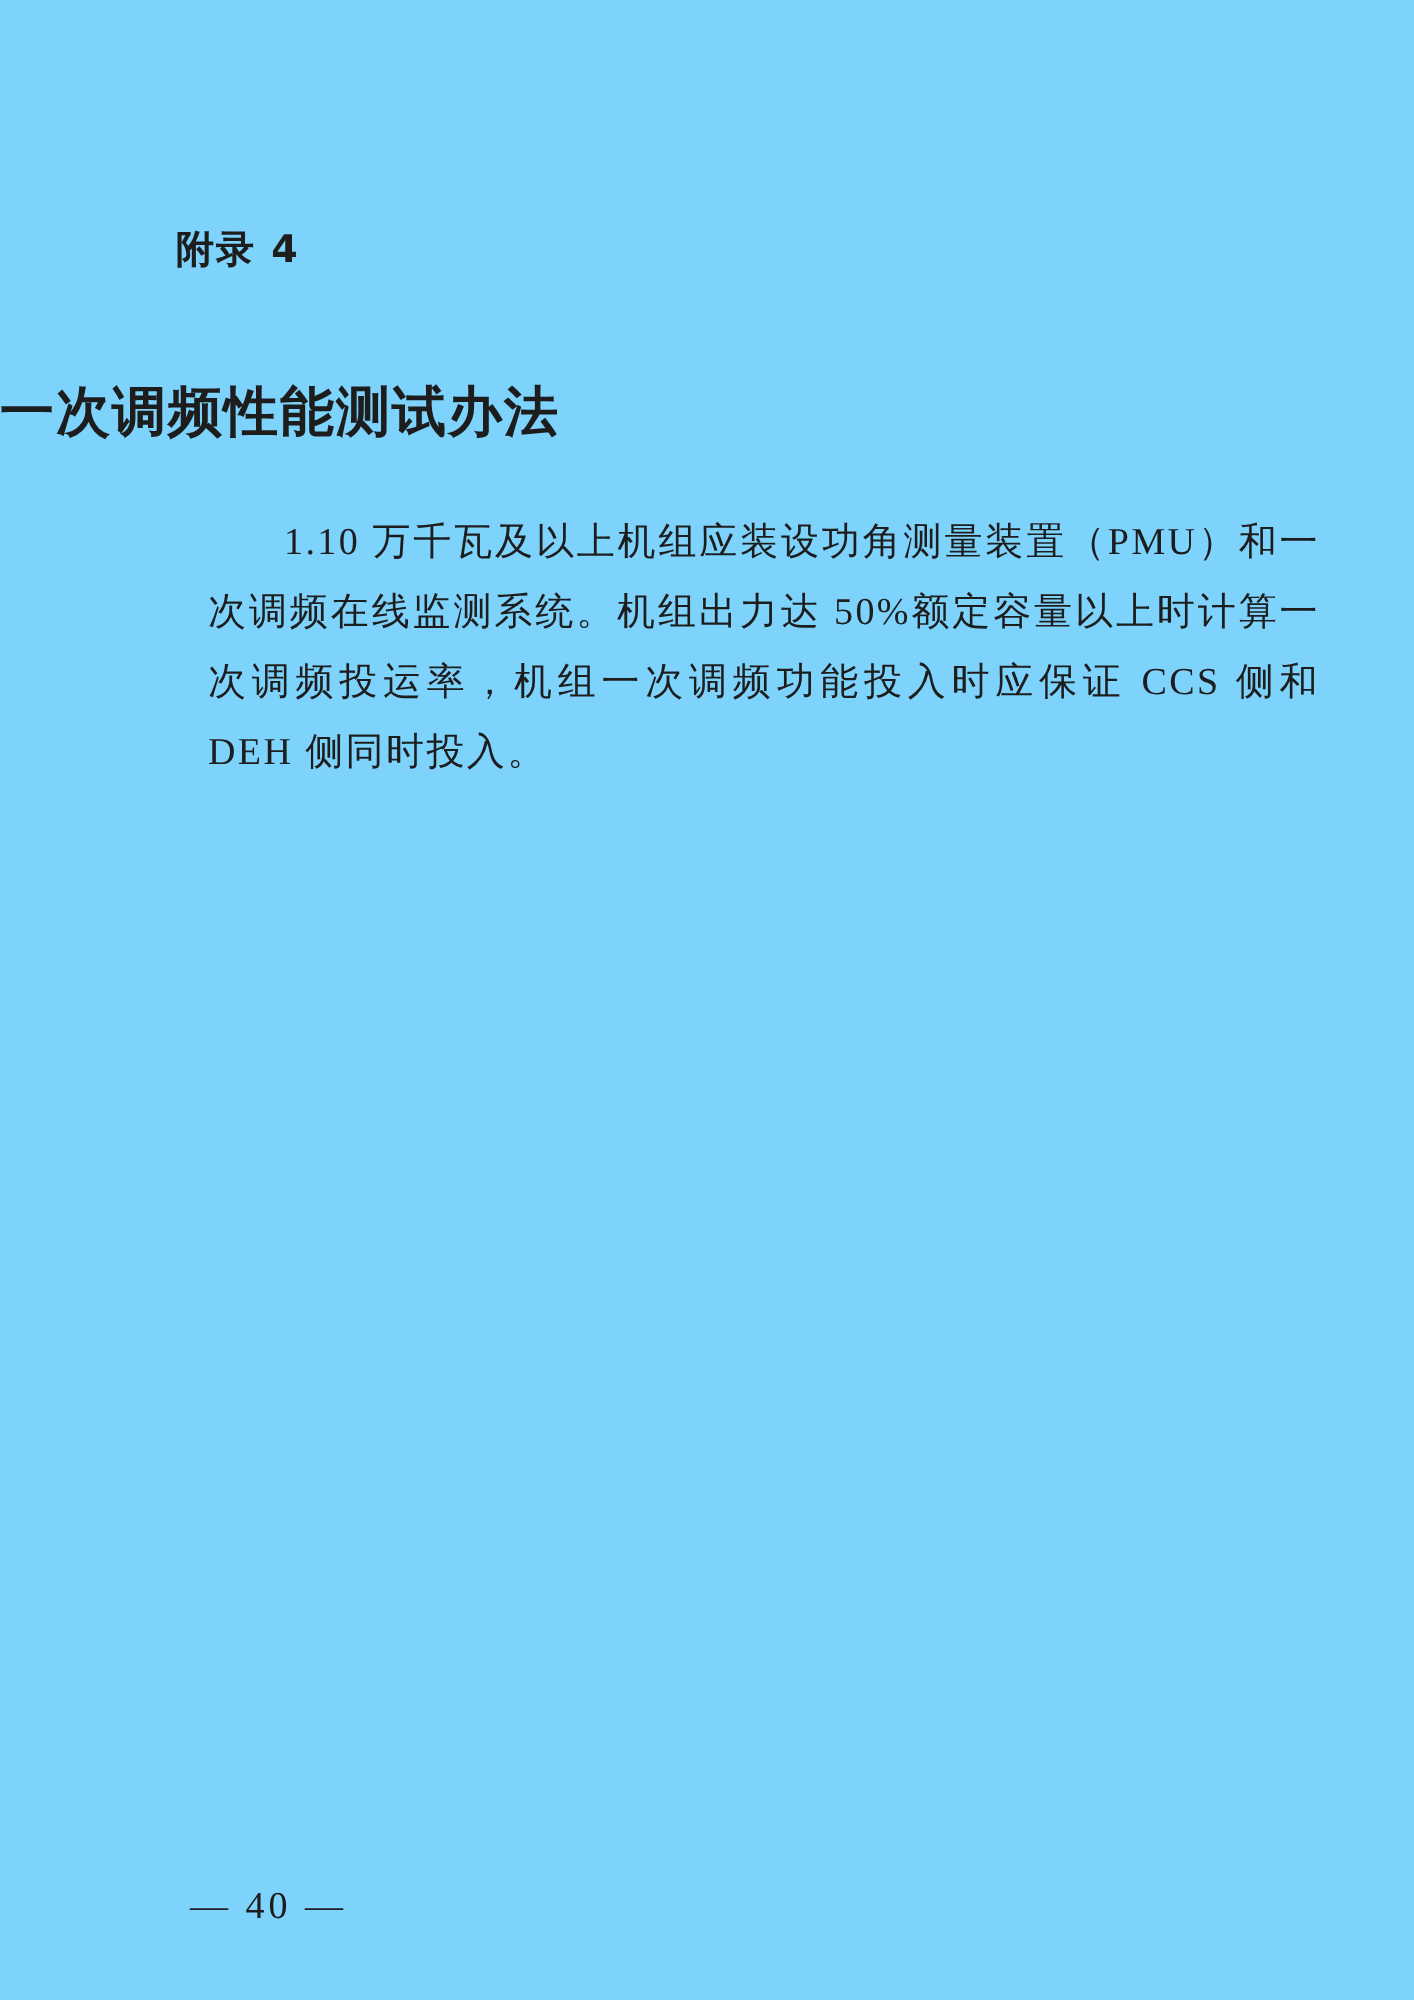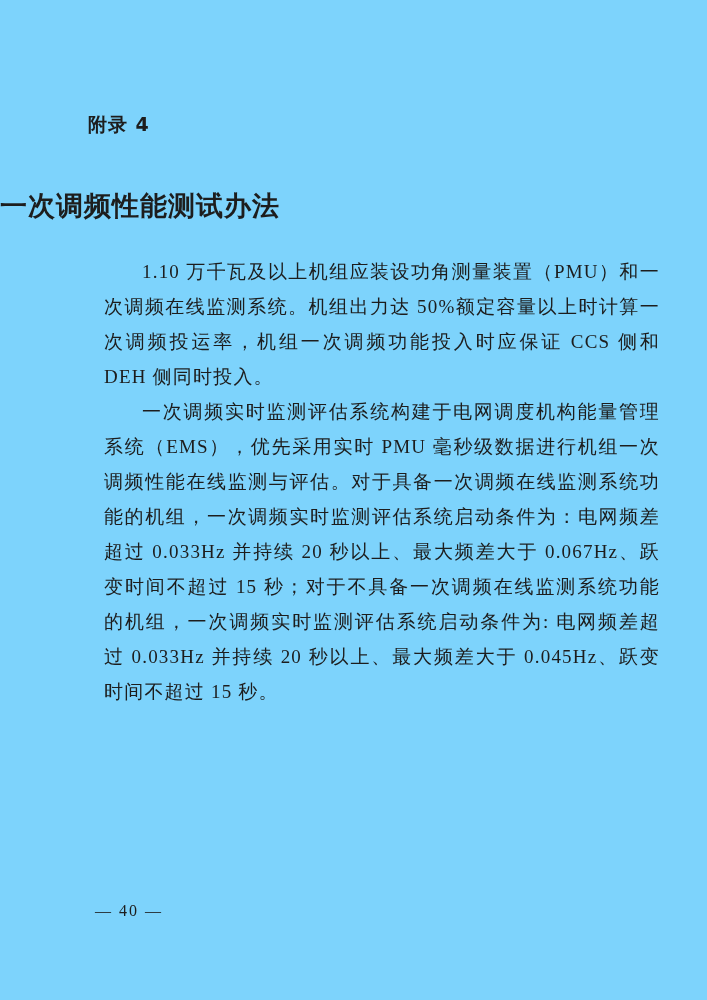--- a/index.html
+++ b/index.html
@@ -51,35 +51,34 @@
     margin-left: 43px;
   }
   .body-text p {
     margin: 0;
     padding: 0;
     text-indent: 2em;
   }
   .page-number {
     position: absolute;
     left: 95px;
-    top: 902px;
-    font-size: 16px;
+    top: 943px;
+    font-size: 19px;
     letter-spacing: 2px;
     white-space: nowrap;
   }
 </style>
 </head>
 <body>
 
 <div class="page">
 
   <div class="appendix-label">附录 4</div>
 
   <div class="doc-title">一次调频性能测试办法</div>
 
   <div class="body-text">
     <p>1.10 万千瓦及以上机组应装设功角测量装置（PMU）和一次调频在线监测系统。机组出力达 50%额定容量以上时计算一次调频投运率，机组一次调频功能投入时应保证 CCS 侧和 DEH 侧同时投入。</p>
-    <p>一次调频实时监测评估系统构建于电网调度机构能量管理系统（EMS），优先采用实时 PMU 毫秒级数据进行机组一次调频性能在线监测与评估。对于具备一次调频在线监测系统功能的机组，一次调频实时监测评估系统启动条件为：电网频差超过 0.033Hz 并持续 20 秒以上、最大频差大于 0.067Hz、跃变时间不超过 15 秒；对于不具备一次调频在线监测系统功能的机组，一次调频实时监测评估系统启动条件为: 电网频差超过 0.033Hz 并持续 20 秒以上、最大频差大于 0.045Hz、跃变时间不超过 15 秒。</p>
   </div>
 
   <div class="page-number">— 40 —</div>
 
 </div>
 
 </body></html>

